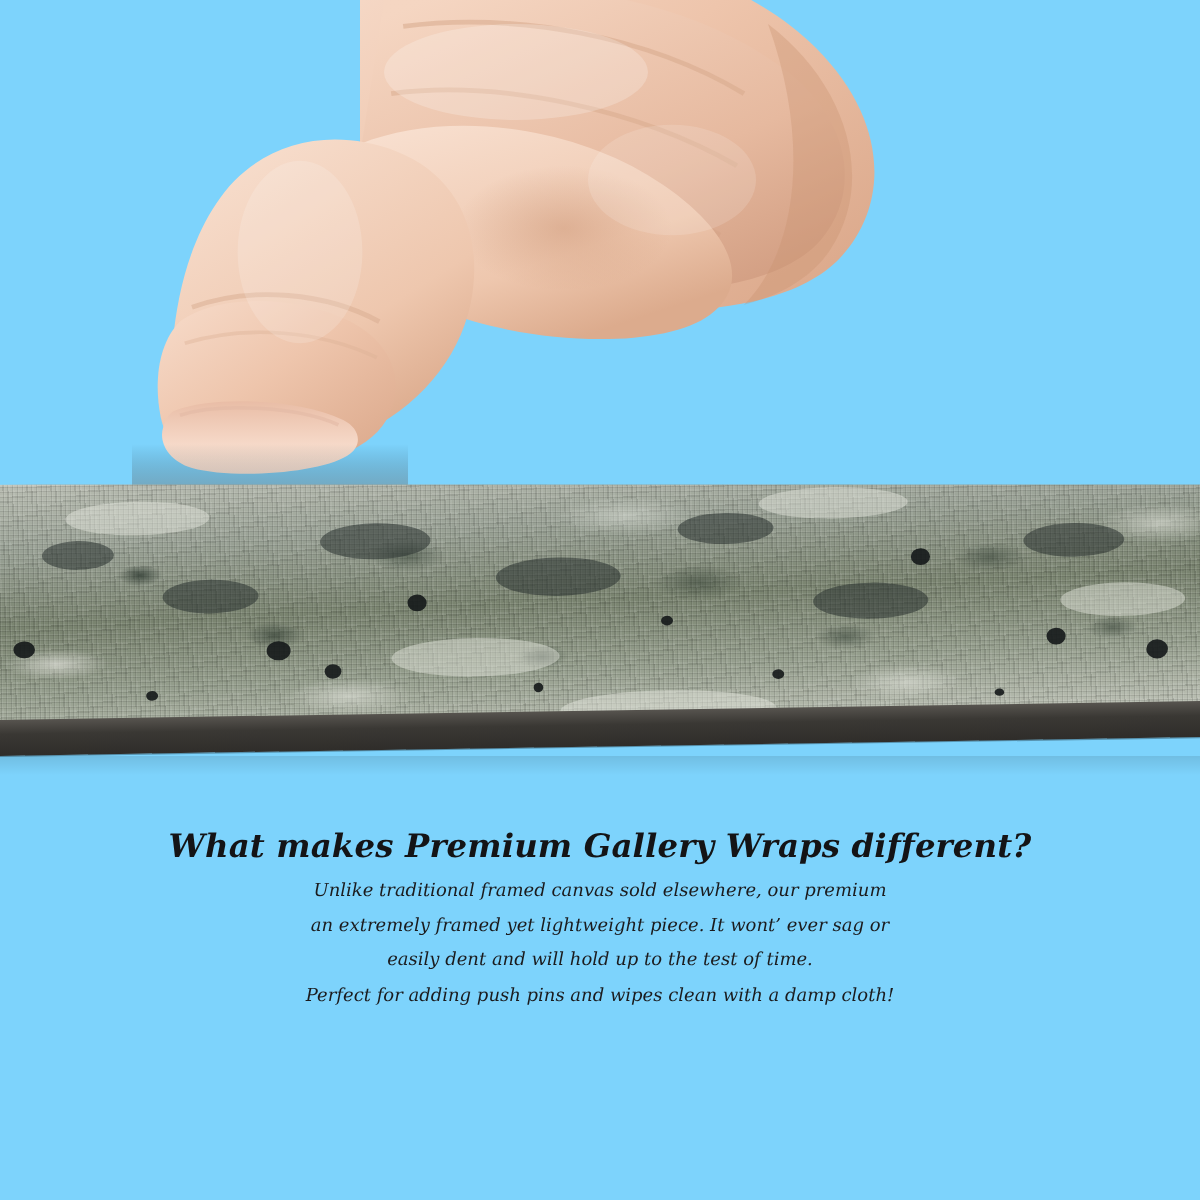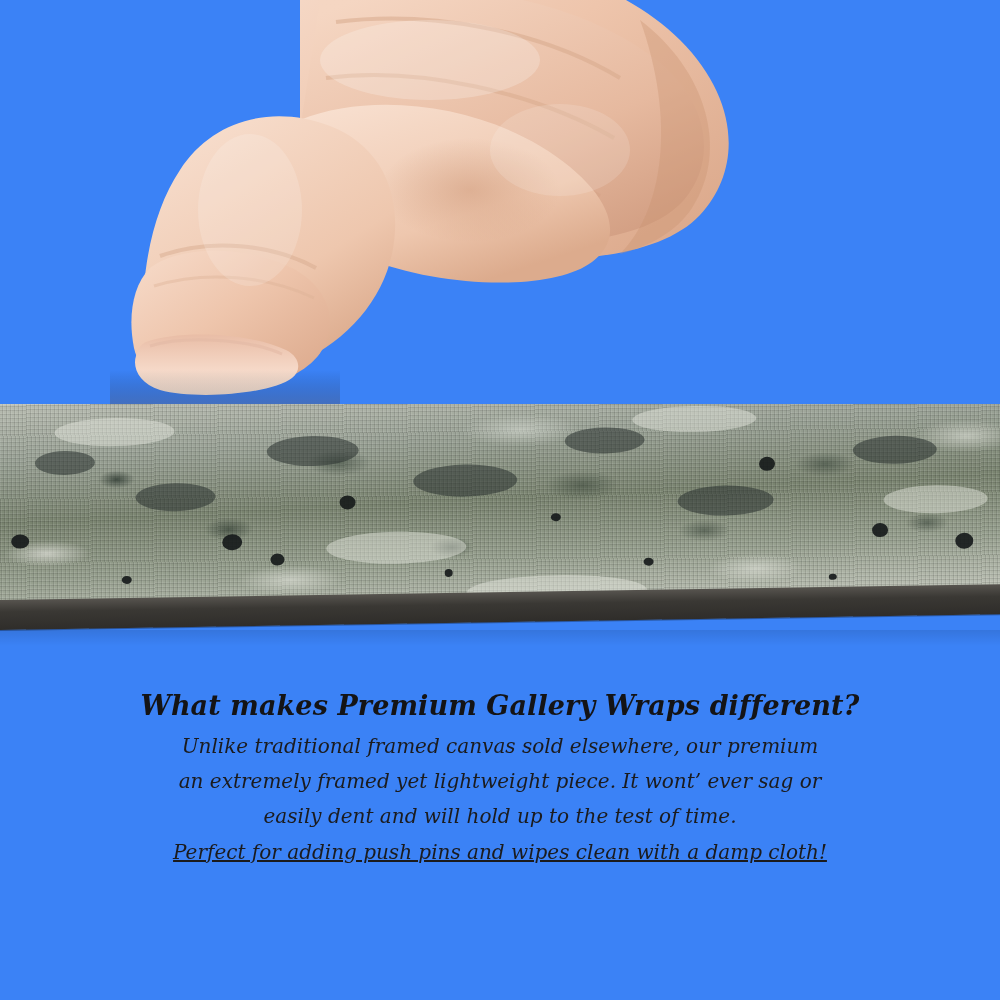--- a/index.html
+++ b/index.html
@@ -10,21 +10,21 @@
   body {
     width: 1000px;
     height: 1000px;
     overflow: hidden;
     font-family: "DejaVu Sans", sans-serif;
   }
   .stage {
     position: relative;
     width: 1000px;
     height: 1000px;
-    background: #3b82f6;
+    background: #7dd3fc;
   }
 
   
   .hand-area {
     position: absolute;
     left: 0;
     top: 0;
     width: 1000px;
     height: 410px;
     overflow: hidden;
@@ -115,26 +115,26 @@
   }
   .caption-heading {
     font-size: 27px;
     font-weight: 700;
     letter-spacing: .1px;
     margin: 0 0 12px 0;
     color: #141416;
   }
   .caption-body p {
     margin: 0 0 9px 0;
-    font-size: 20px;
+    font-size: 15px;
     line-height: 1.3;
     color: #1b1b1d;
     font-weight: 400;
   }
-  .caption-body p:last-child { margin-bottom: 12px; text-decoration: underline; }
+  .caption-body p:last-child { margin-bottom: 12px; }
   .caption-last { margin-top: 10px !important; }
 </style>
 </head>
 <body>
 
 <div class="stage">
 
   <div class="hand-area">
     <svg class="hand-svg" width="1000" height="410" viewBox="0 0 1000 410">
       <defs>

